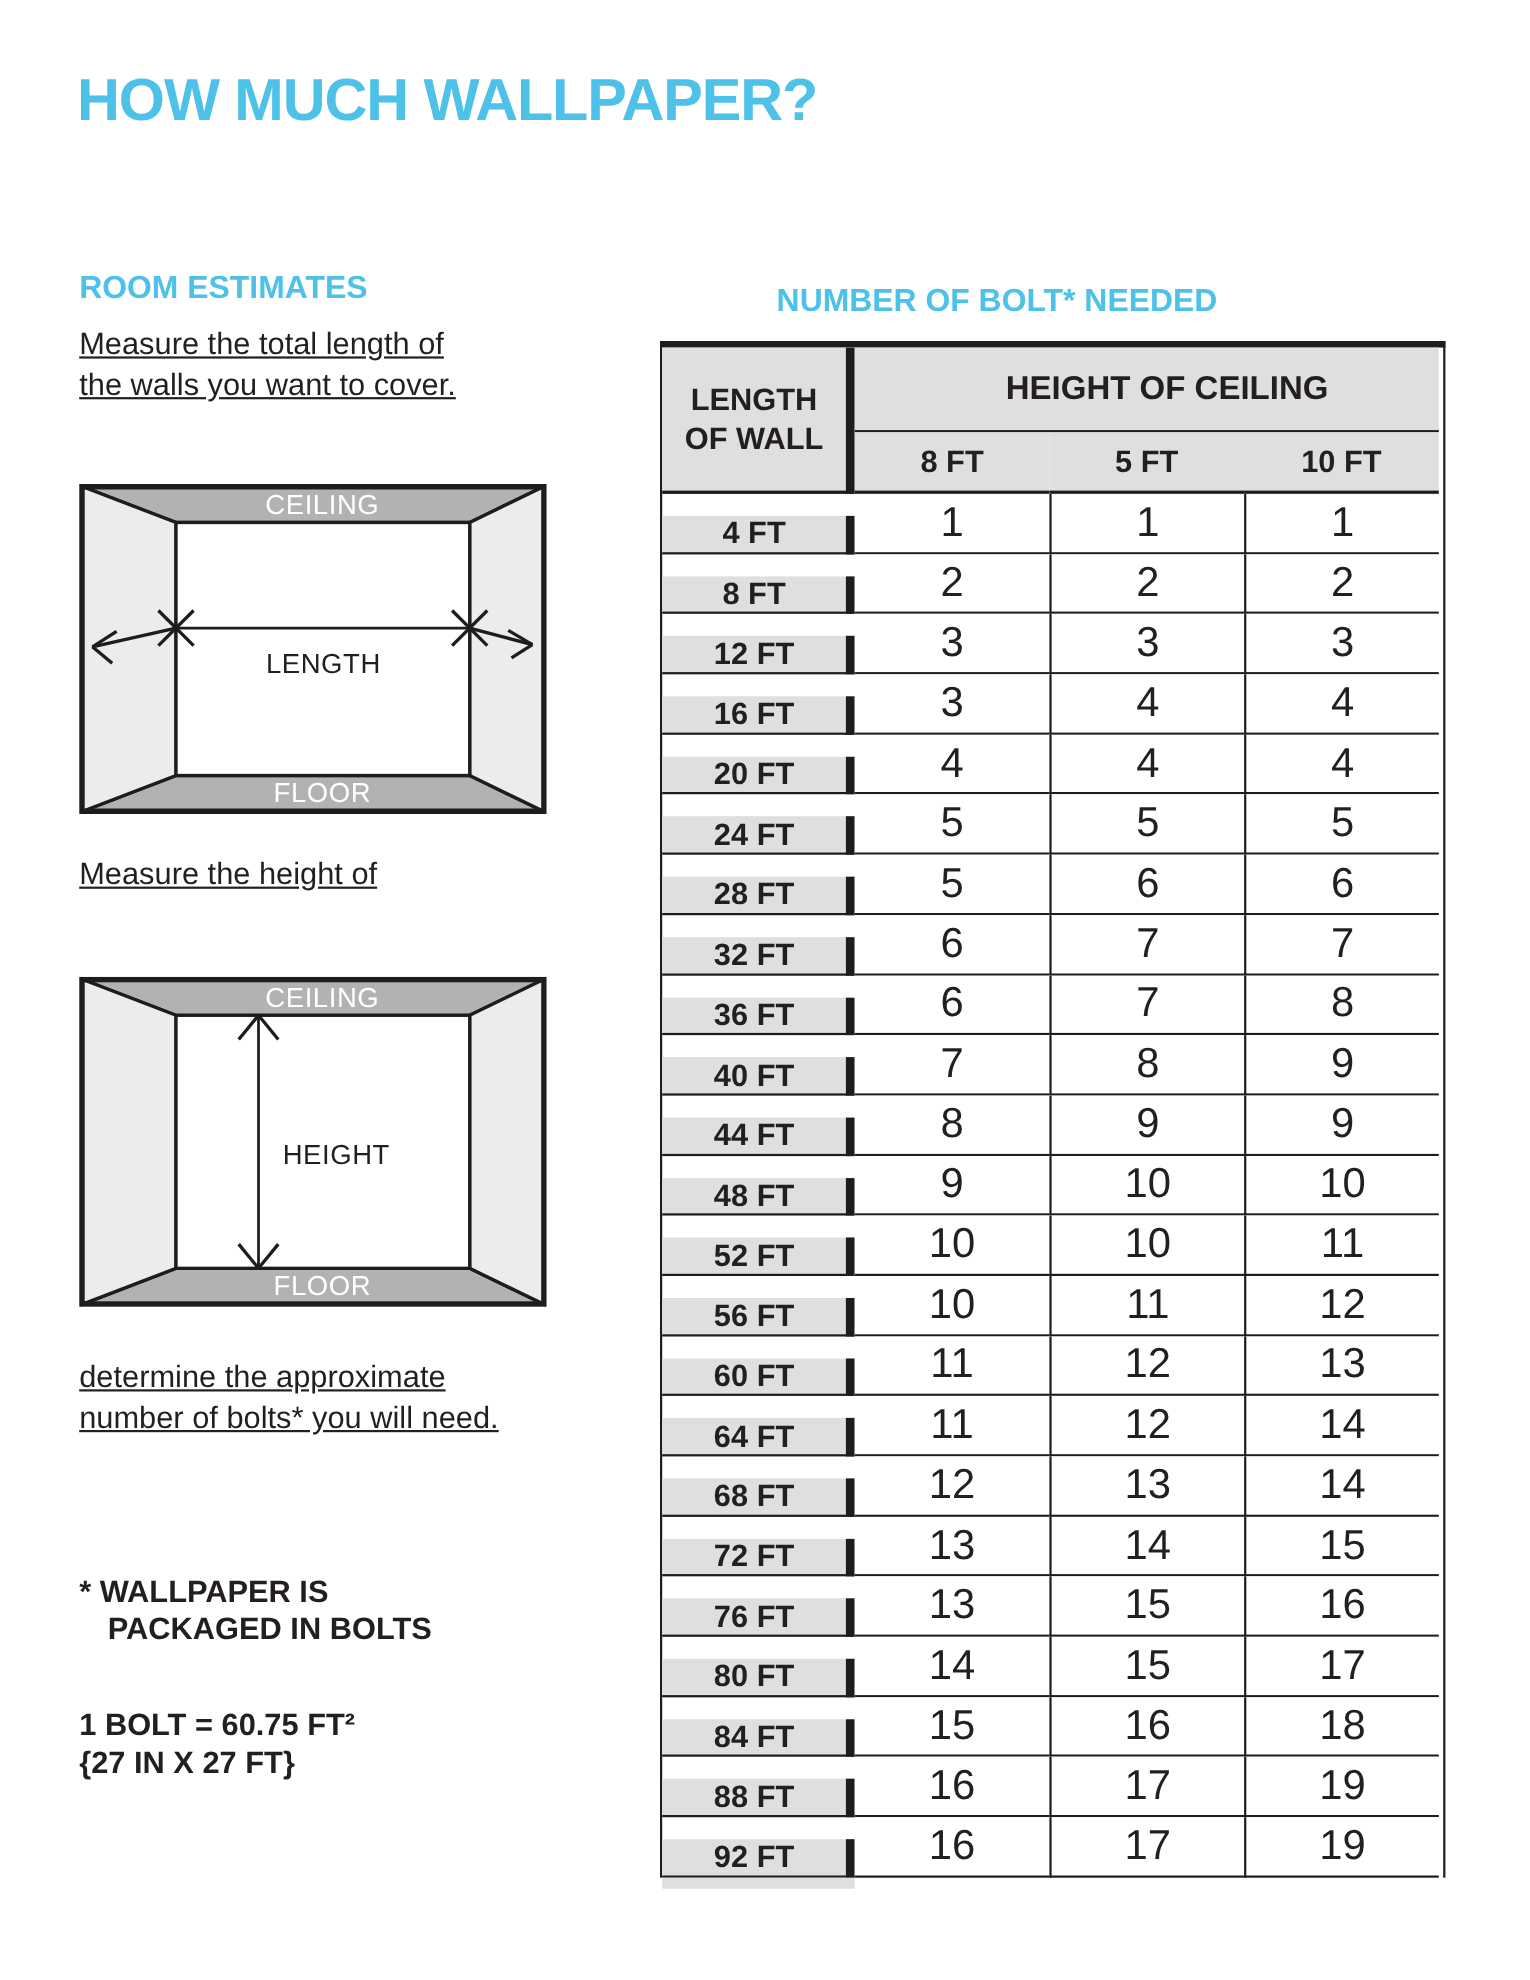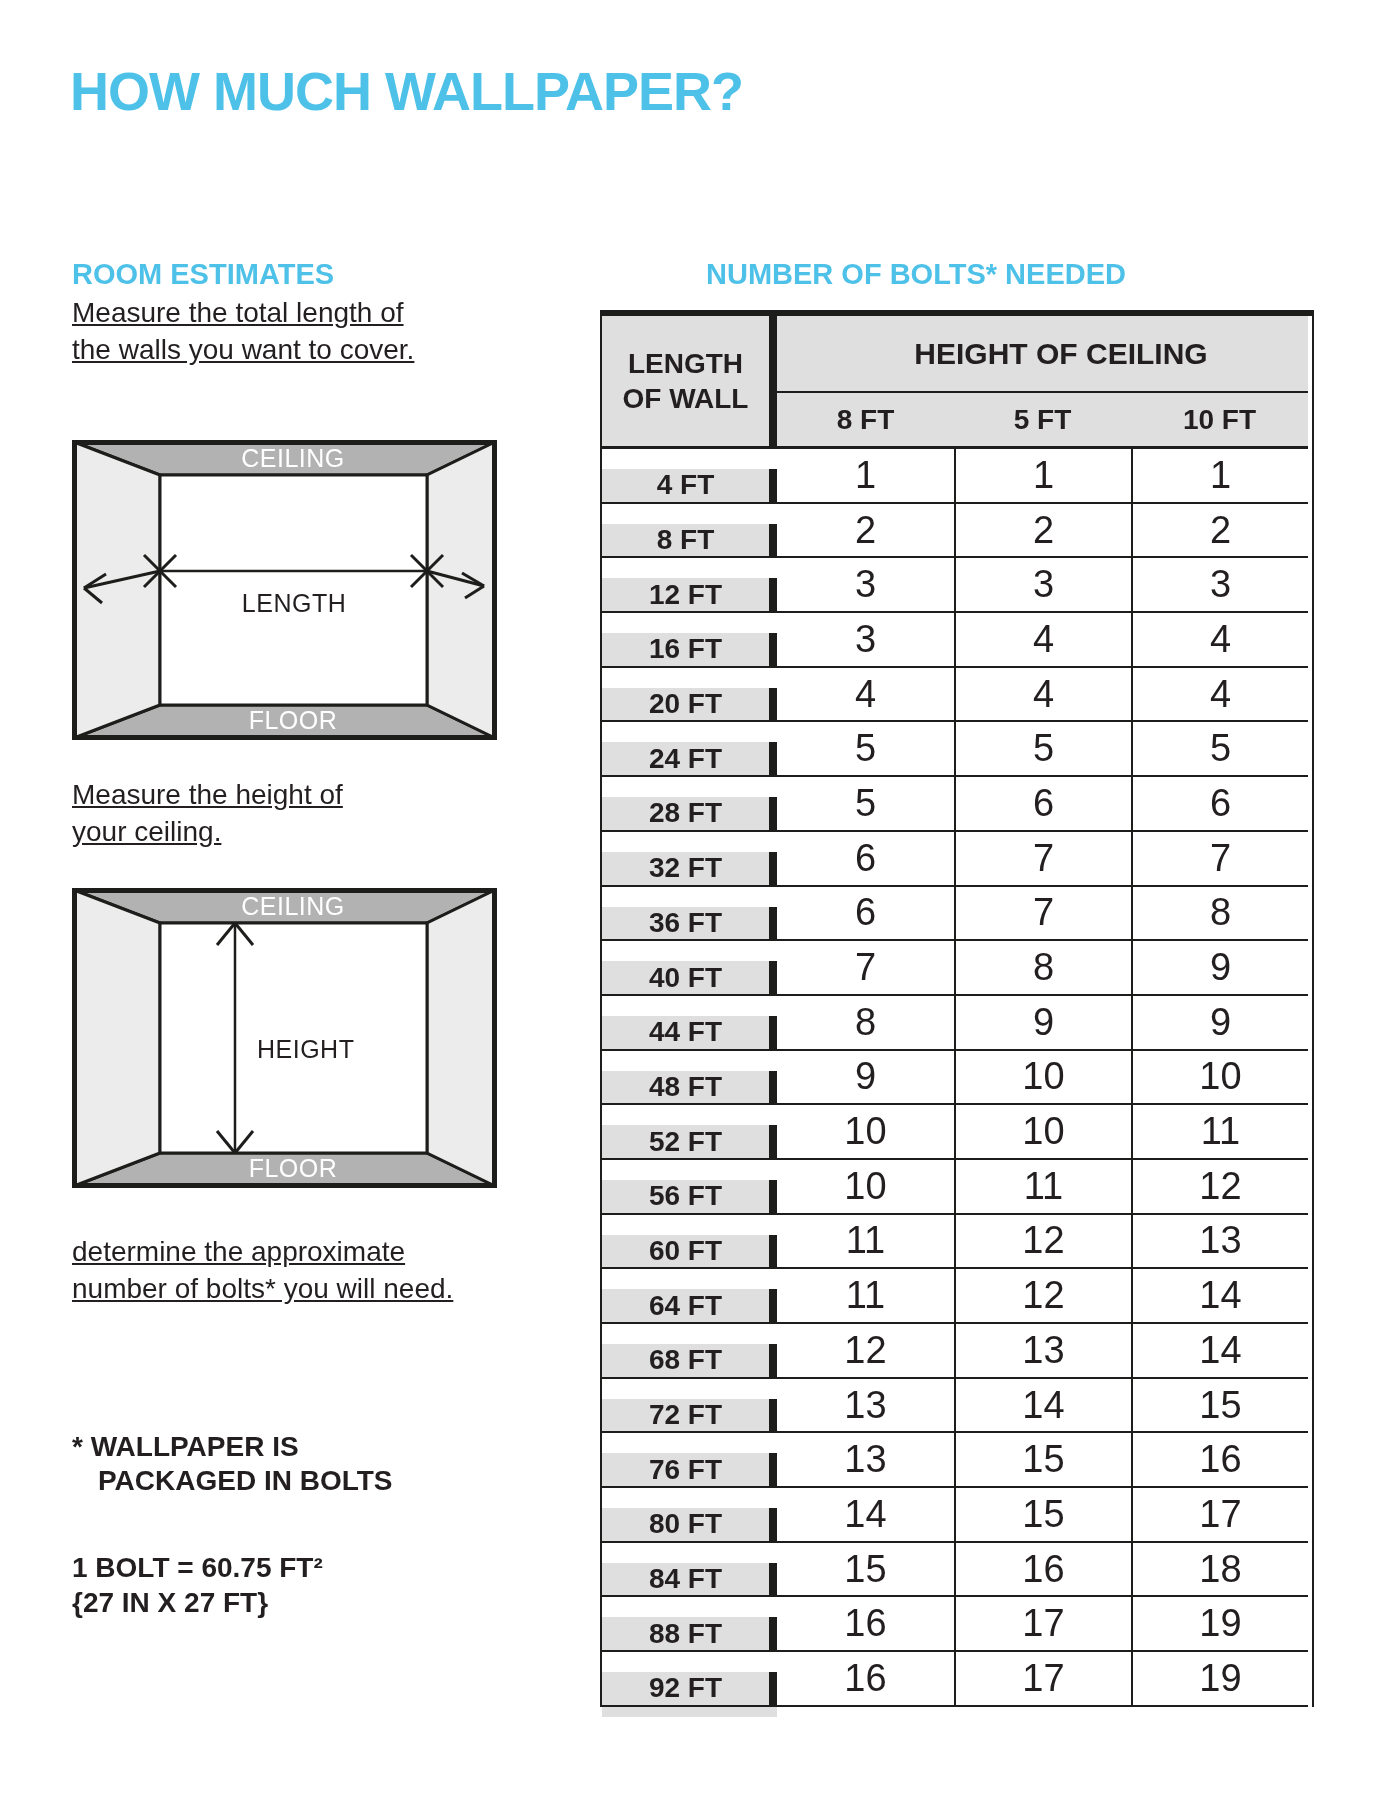--- a/index.html
+++ b/index.html
@@ -68,21 +68,21 @@
     left:602px;top:1707px;width:175px;height:10px;background:var(--cell-gray,#DFDFDF);
   }
 </style>
 </head>
 <body>
 
 <div id="page">
 
   <div class="abs page-title">HOW MUCH WALLPAPER?</div>
 
-  <div class="abs section-heading" style="left:72px;top:258px;">ROOM ESTIMATES</div>
+  <div class="abs section-heading" style="left:72px;top:246px;">ROOM ESTIMATES</div>
 
   <div class="abs body-text" style="left:72px;top:294px;">
     <div>Measure the total length of</div>
     <div>the walls you want to cover.</div>
   </div>
 
   <svg class="abs" style="left:72px;top:440px;" width="425" height="300" viewBox="0 0 425 300">
     <polygon points="2,2 423,2 355,35 88,35" fill="#B2B2B2" stroke="#1d1d1b" stroke-width="3"></polygon>
     <polygon points="2,298 88,265 355,265 423,298" fill="#B2B2B2" stroke="#1d1d1b" stroke-width="3"></polygon>
     <polygon points="2,2 88,35 88,265 2,298" fill="#ECECEC" stroke="#1d1d1b" stroke-width="3"></polygon>
@@ -102,21 +102,20 @@
       <line x1="412" y1="146" x2="390" y2="133"></line>
         <line x1="412" y1="146" x2="393" y2="158"></line>
     </g>
     <text x="221" y="27" text-anchor="middle" font-size="25" fill="#ffffff">CEILING</text>
     <text x="222" y="172" text-anchor="middle" font-size="25" fill="#231F20">LENGTH</text>
     <text x="221" y="289" text-anchor="middle" font-size="25" fill="#ffffff">FLOOR</text>
   </svg>
 
   <div class="abs body-text" style="left:72px;top:776px;">
     <div>Measure the height of</div>
-    <div>your ceiling.</div>
   </div>
 
   <svg class="abs" style="left:72px;top:888px;" width="425" height="300" viewBox="0 0 425 300">
     <polygon points="2,2 423,2 355,35 88,35" fill="#B2B2B2" stroke="#1d1d1b" stroke-width="3"></polygon>
     <polygon points="2,298 88,265 355,265 423,298" fill="#B2B2B2" stroke="#1d1d1b" stroke-width="3"></polygon>
     <polygon points="2,2 88,35 88,265 2,298" fill="#ECECEC" stroke="#1d1d1b" stroke-width="3"></polygon>
     <polygon points="423,2 355,35 355,265 423,298" fill="#ECECEC" stroke="#1d1d1b" stroke-width="3"></polygon>
     <rect x="88" y="35" width="267" height="230" fill="#ffffff" stroke="#1d1d1b" stroke-width="3"></rect>
     <rect x="2.5" y="2.5" width="420" height="295" fill="none" stroke="#1d1d1b" stroke-width="5"></rect>
     <g stroke="#1d1d1b" stroke-width="3" fill="none">
@@ -139,21 +138,21 @@
   <div class="abs bold-note" style="left:72px;top:1430px;">
     <div>* WALLPAPER IS</div>
     <div class="indent">PACKAGED IN BOLTS</div>
   </div>
 
   <div class="abs bold-note" style="left:72px;top:1528px;line-height:35px;margin-top:22px;">
     <div>1 BOLT = 60.75 FT²</div>
     <div>{27 IN X 27 FT}</div>
   </div>
 
-  <div class="abs section-heading" style="left:706px;top:258px;">NUMBER OF BOLTS* NEEDED</div>
+  <div class="abs section-heading" style="left:706px;top:258px;">NUMBER OF BOLT* NEEDED</div>
 
   <div class="btable">
     <div class="cell rowhdr">
       <div>LENGTH</div>
       <div>OF WALL</div>
     </div>
     <div class="cell ghdr">HEIGHT OF CEILING</div>
     <div class="cell sub c2">8 FT</div>
     <div class="cell sub c3">5 FT</div>
     <div class="cell sub c4">10 FT</div>

